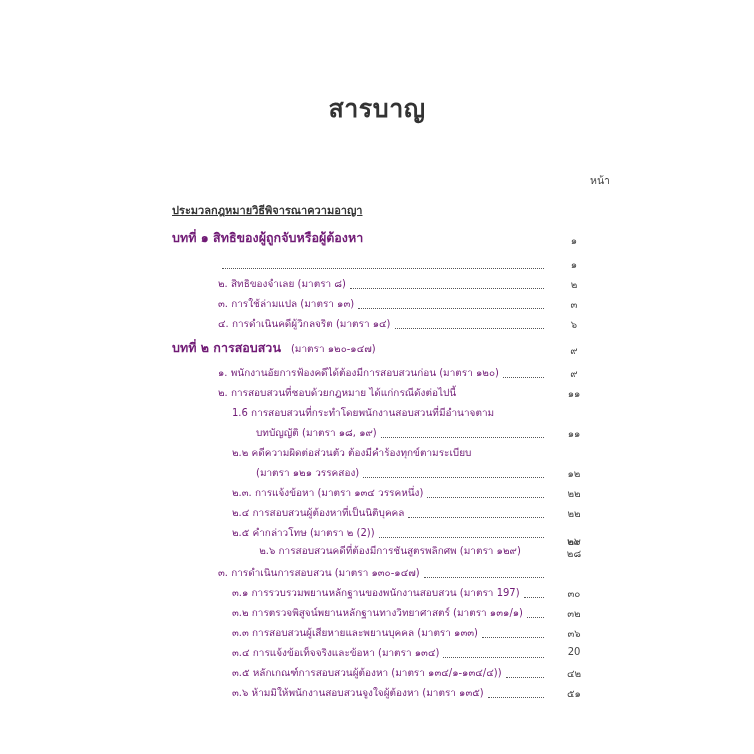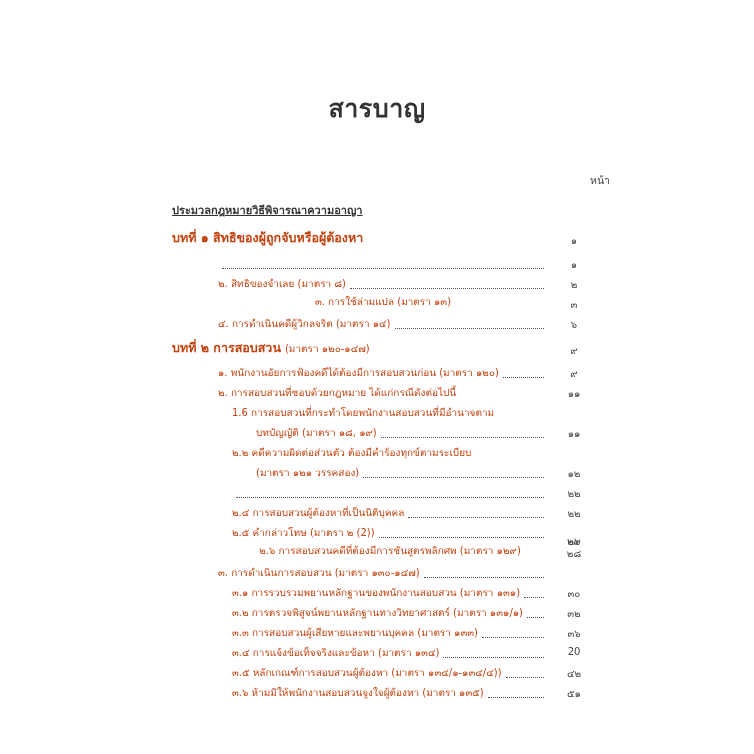--- a/index.html
+++ b/index.html
@@ -4,25 +4,25 @@
 <style>
   html, body { margin: 0; padding: 0; background: #ffffff; }
   body { width: 754px; height: 754px; position: relative; overflow: hidden;
          font-family: "DejaVu Sans", sans-serif; color: #2a2a2a; }
   .title { position: absolute; left: 0; right: 0; top: 88px; text-align: center;
            font-size: 25px; font-weight: bold; color: #333; letter-spacing: 0.5px; }
   .page-label { position: absolute; left: 590px; top: 172px; font-size: 10.5px; color: #444; }
   .section-head { position: absolute; left: 172px; top: 201px; font-size: 11px; font-weight: bold;
                   text-decoration: underline; color: #333; }
   .row { position: absolute; height: 18px; display: flex; align-items: center; white-space: nowrap; }
-  .row .txt { font-size: 10px; color: #c2410c; }
+  .row .txt { font-size: 10px; color: #701a75; }
   .row .dots { flex: 1; border-bottom: 1px dotted #555; margin: 0 4px 0 4px; height: 10px; }
   .pg { position: absolute; left: 560px; width: 28px; text-align: center; font-size: 10px; color: #444; }
   .chap .txt { font-size: 12.5px; font-weight: bold; }
-  .chap .sub { font-size: 10px; font-weight: normal; margin-left: 4px; }
+  .chap .sub { font-size: 10px; font-weight: normal; margin-left: 10px; }
 </style>
 </head>
 <body>
 
 <div class="title">สารบาญ</div>
 <div class="page-label">หน้า</div>
 <div class="section-head">ประมวลกฎหมายวิธีพิจารณาความอาญา</div>
 
 <div class="row chap" style="left:172px; top:229px; width:380px;">
   <span class="txt">บทที่ ๑  สิทธิของผู้ถูกจับหรือผู้ต้องหา</span>
@@ -33,21 +33,21 @@
     <span class="dots"></span>
   </div>
 <div class="pg" style="top:257px;">๑</div>
 
 <div class="row" style="left:218px; top:274px; width:330px;">
     <span class="txt">๒. สิทธิของจำเลย (มาตรา ๘)</span>
     <span class="dots"></span>
   </div>
 <div class="pg" style="top:277px;">๒</div>
 
-<div class="row" style="left:218px; top:294px; width:330px;flex-direction:column;">
+<div class="row" style="left:218px; top:294px; width:330px;">
     <span class="txt">๓. การใช้ล่ามแปล (มาตรา ๑๓)</span>
     <span class="dots"></span>
   </div>
 <div class="pg" style="top:297px;">๓</div>
 
 <div class="row" style="left:218px; top:314px; width:330px;">
     <span class="txt">๔. การดำเนินคดีผู้วิกลจริต (มาตรา ๑๔)</span>
     <span class="dots"></span>
   </div>
 <div class="pg" style="top:317px;">๖</div>
@@ -83,20 +83,21 @@
     <span class="txt">๒.๒  คดีความผิดต่อส่วนตัว ต้องมีคำร้องทุกข์ตามระเบียบ</span>
   </div>
 
 <div class="row" style="left:256px; top:463px; width:292px;">
     <span class="txt">(มาตรา ๑๒๑ วรรคสอง)</span>
     <span class="dots"></span>
   </div>
 <div class="pg" style="top:466px;">๑๒</div>
 
 <div class="row" style="left:232px; top:483px; width:316px;">
+    <span class="txt">๒.๓. การแจ้งข้อหา (มาตรา ๑๓๔ วรรคหนึ่ง)</span>
     <span class="dots"></span>
   </div>
 <div class="pg" style="top:486px;">๒๒</div>
 
 <div class="row" style="left:232px; top:503px; width:316px;">
     <span class="txt">๒.๔  การสอบสวนผู้ต้องหาที่เป็นนิติบุคคล</span>
     <span class="dots"></span>
   </div>
 <div class="pg" style="top:506px;">๒๒</div>
 
@@ -112,21 +113,21 @@
   </div>
 <div class="pg" style="top:546px;">๒๘</div>
 
 <div class="row" style="left:218px; top:563px; width:330px;">
     <span class="txt">๓. การดำเนินการสอบสวน (มาตรา ๑๓๐-๑๔๗)</span>
     <span class="dots"></span>
   </div>
 <div class="pg" style="top:534px;">๒๙</div>
 
 <div class="row" style="left:232px; top:583px; width:316px;">
-    <span class="txt">๓.๑  การรวบรวมพยานหลักฐานของพนักงานสอบสวน (มาตรา ๑๓๑)</span>
+    <span class="txt">๓.๑  การรวบรวมพยานหลักฐานของพนักงานสอบสวน (มาตรา 197)</span>
     <span class="dots"></span>
   </div>
 <div class="pg" style="top:586px;">๓๐</div>
 
 <div class="row" style="left:232px; top:603px; width:316px;">
     <span class="txt">๓.๒  การตรวจพิสูจน์พยานหลักฐานทางวิทยาศาสตร์ (มาตรา ๑๓๑/๑)</span>
     <span class="dots"></span>
   </div>
 <div class="pg" style="top:606px;">๓๒</div>
 

